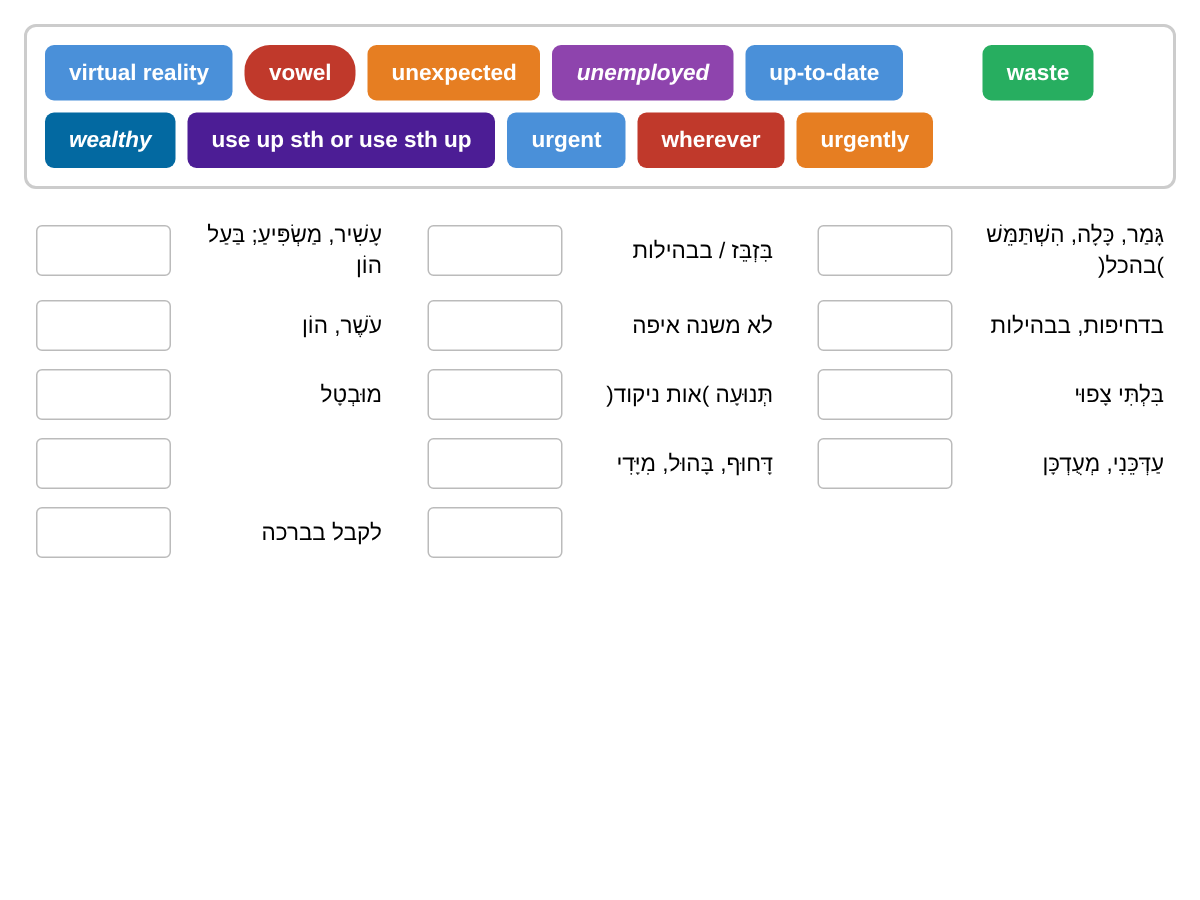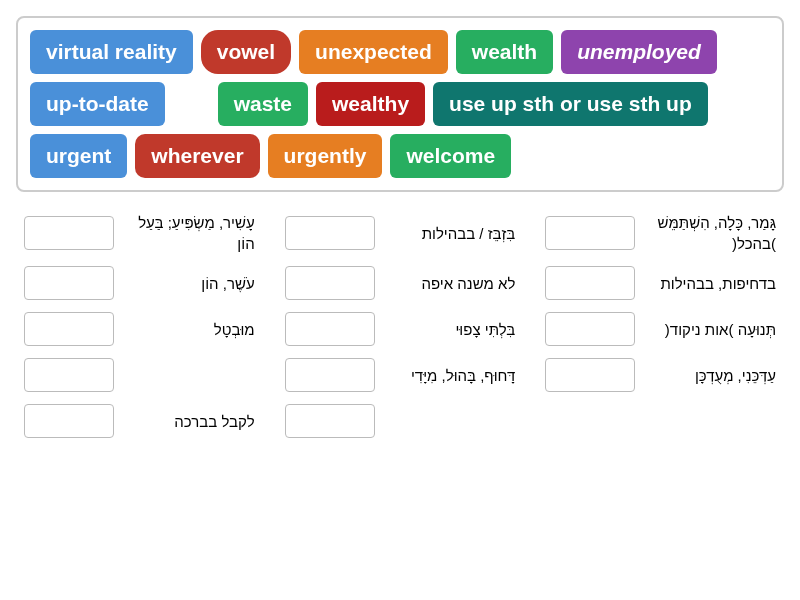--- a/index.html
+++ b/index.html
@@ -18,21 +18,21 @@
       margin-bottom: 20px;
       display: flex;
       flex-wrap: wrap;
       gap: 8px;
     }
 
     .tag {
       border-radius: 6px;
       padding: 10px 16px;
       color: #fff;
-      font-size: 21px;
+      font-size: 15px;
       font-weight: bold;
       cursor: pointer;
       text-align: center;
     }
 
     .definitions-area {
       display: grid;
       grid-template-columns: 1fr 1fr 1fr;
       gap: 10px 30px;
       padding: 0 8px;
@@ -62,30 +62,28 @@
       line-height: 1.4;
     }
   </style>
 </head>
 <body>
 
 <div class="tag-area">
 <div class="tag" style="background-color: rgb(74, 144, 217);">virtual reality</div>
     <div class="tag" style="background-color: rgb(192, 57, 43); border-radius: 17px;">vowel</div>
     <div class="tag" style="background-color: rgb(230, 126, 34);">unexpected</div>
-    <div class="tag" style="background-color: rgb(39, 174, 96);">wealth</div>
     <div class="tag" style="background-color: rgb(142, 68, 173); font-style: italic;">unemployed</div>
     <div class="tag" style="background-color: rgb(74, 144, 217);">up-to-date</div>
     <div class="tag" style="background-color: rgb(39, 174, 96); margin-left: 45px;">waste</div>
-    <div class="tag" style="background-color: #b91c1c;">wealthy</div>
-    <div class="tag" style="background-color: #0f766e;">use up sth or use sth up</div>
+    <div class="tag" style="background-color: #0369a1; font-style: italic;">wealthy</div>
+    <div class="tag" style="background-color: #4c1d95;">use up sth or use sth up</div>
     <div class="tag" style="background-color: rgb(74, 144, 217);">urgent</div>
-    <div class="tag" style="background-color: rgb(192, 57, 43); border-radius: 10px;">wherever</div>
+    <div class="tag" style="background-color: rgb(192, 57, 43);">wherever</div>
     <div class="tag" style="background-color: rgb(230, 126, 34);">urgently</div>
-    <div class="tag" style="background-color: rgb(39, 174, 96);">welcome</div>
   </div>
 
 <div class="definitions-area">
 <div class="def-row">
       <input type="text" class="answer-box" style="">
       <span class="def-text">עָשִׁיר, מַשְׂפִּיעַ; בַּעַל הוֹן</span>
     </div>
     <div class="def-row">
       <input type="text" class="answer-box" style="">
       <span class="def-text">בִּזְבֵּז / בבהילות</span>
@@ -105,25 +103,25 @@
     <div class="def-row">
       <input type="text" class="answer-box" style="">
       <span class="def-text">בדחיפות, בבהילות</span>
     </div>
     <div class="def-row">
       <input type="text" class="answer-box" style="">
       <span class="def-text">מוּבְטָל</span>
     </div>
     <div class="def-row">
       <input type="text" class="answer-box" style="">
-      <span class="def-text">בִּלְתִּי צָפוּי</span>
+      <span class="def-text">תְּנוּעָה )אות ניקוד(</span>
     </div>
     <div class="def-row">
       <input type="text" class="answer-box" style="">
-      <span class="def-text">תְּנוּעָה )אות ניקוד(</span>
+      <span class="def-text">בִּלְתִּי צָפוּי</span>
     </div>
     <div class="def-row">
       <input type="text" class="answer-box" style="">
     </div>
     <div class="def-row">
       <input type="text" class="answer-box" style="">
       <span class="def-text">דָּחוּף, בָּהוּל, מִיָּדִי</span>
     </div>
     <div class="def-row">
       <input type="text" class="answer-box" style="">

